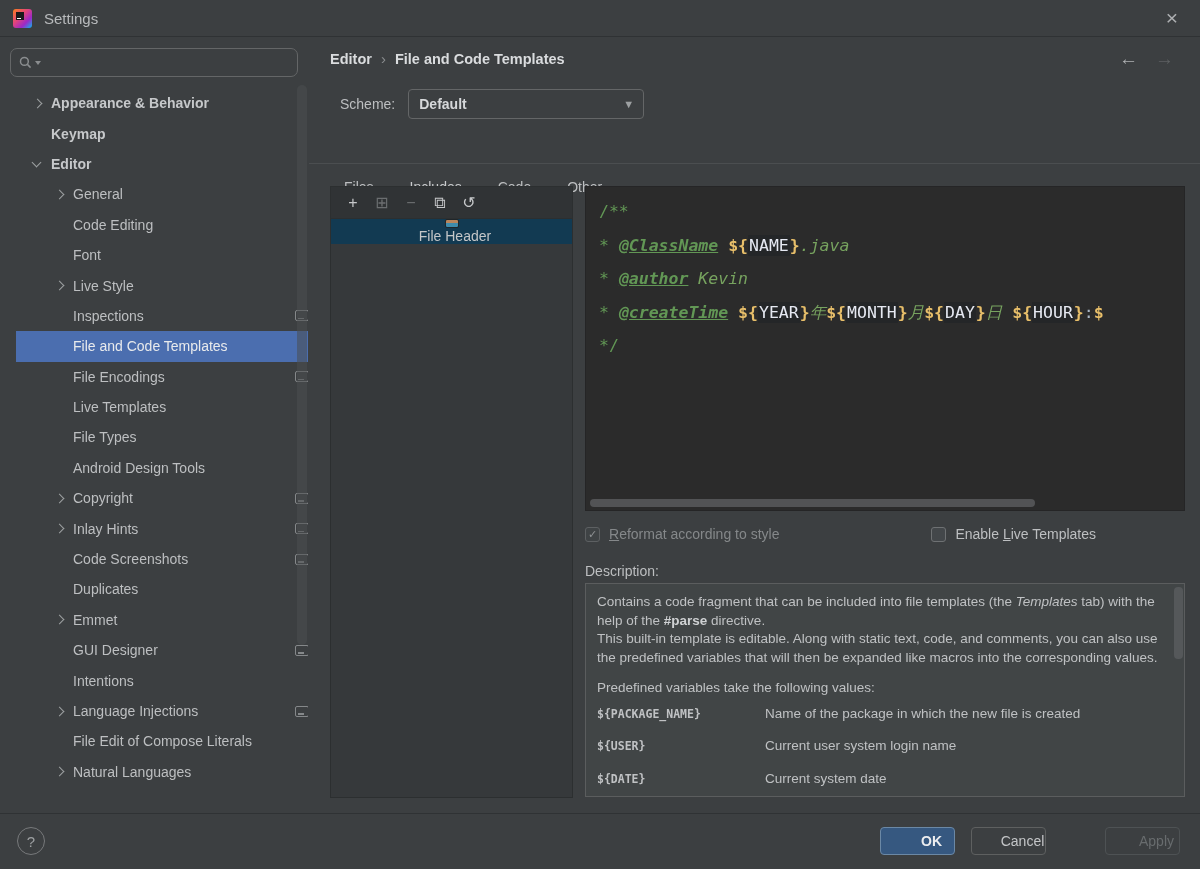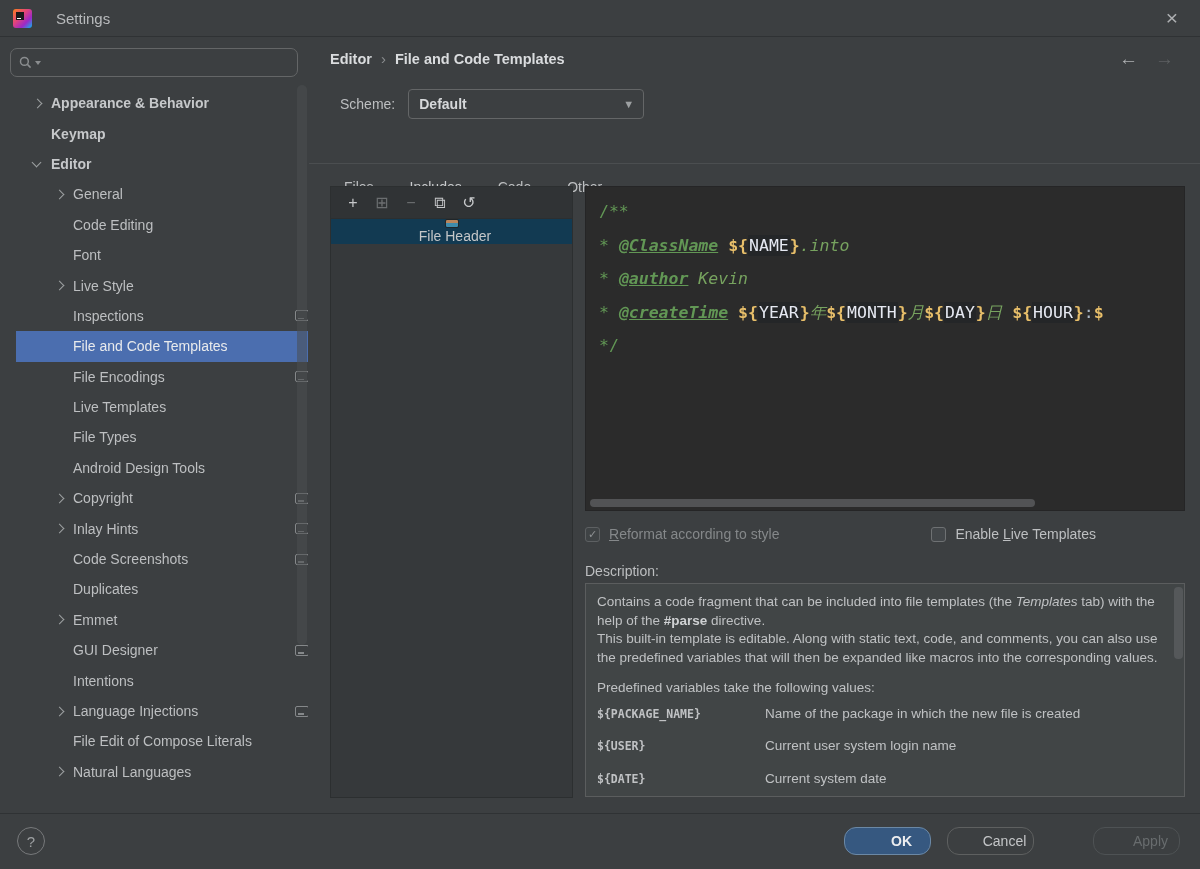--- a/index.html
+++ b/index.html
@@ -6,21 +6,21 @@
   #app{position:relative;width:1200px;height:869px;background:#3c3f41;overflow:hidden;
        font-family:"Liberation Sans",sans-serif;color:#bbbdbf;-webkit-font-smoothing:antialiased;}
 
   
   #titlebar{position:absolute;left:0;top:0;width:100%;height:36px;background:#3c3f41;
             border-bottom:1px solid #2f3234;display:flex;align-items:center;}
   .app-logo{width:19px;height:19px;margin-left:13px;border-radius:3px;position:relative;
             background:linear-gradient(135deg,#fc801d 0%,#e3447b 40%,#9e28c6 70%,#07b8f2 100%);}
   .app-logo::after{content:"";position:absolute;left:3px;top:3px;width:8px;height:8px;background:#1a1a1a;}
   .app-logo::before{content:"";position:absolute;left:4px;top:9px;width:4px;height:1.5px;background:#fff;z-index:1;}
-  #window-title{margin-left:24px;font-size:15px;color:#b8babc;}
+  #window-title{margin-left:12px;font-size:15px;color:#b8babc;}
   #close-btn{position:absolute;right:22px;top:6px;font-size:21px;color:#aeb0b2;cursor:default;line-height:24px;}
 
   
   #sidebar{position:absolute;left:0;top:37px;width:308px;height:776px;background:#3c3f41;overflow:hidden;}
   #search-box{position:absolute;left:10px;top:11px;width:288px;height:29px;background:#3c3f41;
               border:1px solid #646667;border-radius:7px;display:flex;align-items:center;box-sizing:border-box;}
   #search-box svg{margin-left:8px;}
   .search-caret{width:0;height:0;border-left:3.5px solid transparent;border-right:3.5px solid transparent;
                 border-top:4px solid #8a8d8f;margin-left:3px;}
   #sidebar-tree{position:absolute;left:16px;top:51px;width:308px;text-align:right;}
@@ -99,21 +99,21 @@
   .var-row{display:flex;margin-bottom:14px;align-items:baseline;}
   .var-name{flex:0 0 168px;font-family:"DejaVu Sans Mono",monospace;font-weight:bold;font-size:11.5px;color:#c0c2c4;}
   .var-desc{font-size:13.5px;color:#bfc1c3;}
   #desc-scrollbar{position:absolute;right:1px;top:3px;width:9px;height:72px;background:#5a5d5f;border-radius:4px;opacity:.8;}
 
   
   #footer{position:absolute;left:0;top:813px;width:100%;height:56px;background:#3c3f41;border-top:1px solid #2f3234;}
   #help-btn{position:absolute;left:17px;top:13px;width:28px;height:28px;border:1.5px solid #77797b;border-radius:50%;
             display:flex;align-items:center;justify-content:center;font-size:15px;color:#9da0a2;box-sizing:border-box;}
   #footer-buttons{position:absolute;right:20px;top:13px;display:flex;gap:16px;}
-  .btn{width:87px;height:28px;border-radius:12px;font-size:14px;display:flex;align-items:center;justify-content:center;box-sizing:border-box;padding-left:28px;}
+  .btn{width:75px;height:28px;border-radius:4px;font-size:14px;display:flex;align-items:center;justify-content:center;box-sizing:border-box;padding-left:28px;}
   #ok-btn{background:#365880;border:1px solid #6b88a5;color:#ecedef;font-weight:bold;}
   #cancel-btn{background:#3c3f41;border:1px solid #5e6060;color:#c4c6c8;}
   #apply-btn{background:#3c3f41;border:1px solid #4e5254;color:#686c6e;margin-left:43px;}
 </style>
 </head>
 <body>
 
 <div id="app">
 
   <div id="titlebar">
@@ -290,21 +290,21 @@
           <div class="list-item selected">
             <span class="file-icon"></span>
             <span>File Header</span>
           </div>
         </div>
     </div>
 
     <div id="editor">
       <div id="editor-code">
           <div class="code-line"><span class="c-cmt">/**</span></div>
-          <div class="code-line"><span class="c-cmt"> * </span><span class="c-tag">@ClassName</span><span class="c-cmt"> </span><span class="c-brace">${</span><span class="c-var">NAME</span><span class="c-brace">}</span><span class="c-cmti">.into</span></div>
+          <div class="code-line"><span class="c-cmt"> * </span><span class="c-tag">@ClassName</span><span class="c-cmt"> </span><span class="c-brace">${</span><span class="c-var">NAME</span><span class="c-brace">}</span><span class="c-cmti">.java</span></div>
           <div class="code-line"><span class="c-cmt"> * </span><span class="c-tag">@author</span><span class="c-cmti"> Kevin</span></div>
           <div class="code-line"><span class="c-cmt"> * </span><span class="c-tag">@createTime</span><span class="c-cmt"> </span><span class="c-brace">${</span><span class="c-var">YEAR</span><span class="c-brace">}</span><span class="c-cmti">年</span><span class="c-brace">${</span><span class="c-var">MONTH</span><span class="c-brace">}</span><span class="c-cmti">月</span><span class="c-brace">${</span><span class="c-var">DAY</span><span class="c-brace">}</span><span class="c-cmti">日 </span><span class="c-brace">${</span><span class="c-var">HOUR</span><span class="c-brace">}</span><span class="c-txt">:</span><span class="c-brace">$</span></div>
           <div class="code-line"><span class="c-cmt"> */</span></div>
         </div>
       <div id="editor-hscroll"></div>
     </div>
 
     <div id="options-row">
       <span id="opt-reformat">
         <span class="cbx" id="cbx-reformat">✓</span>

